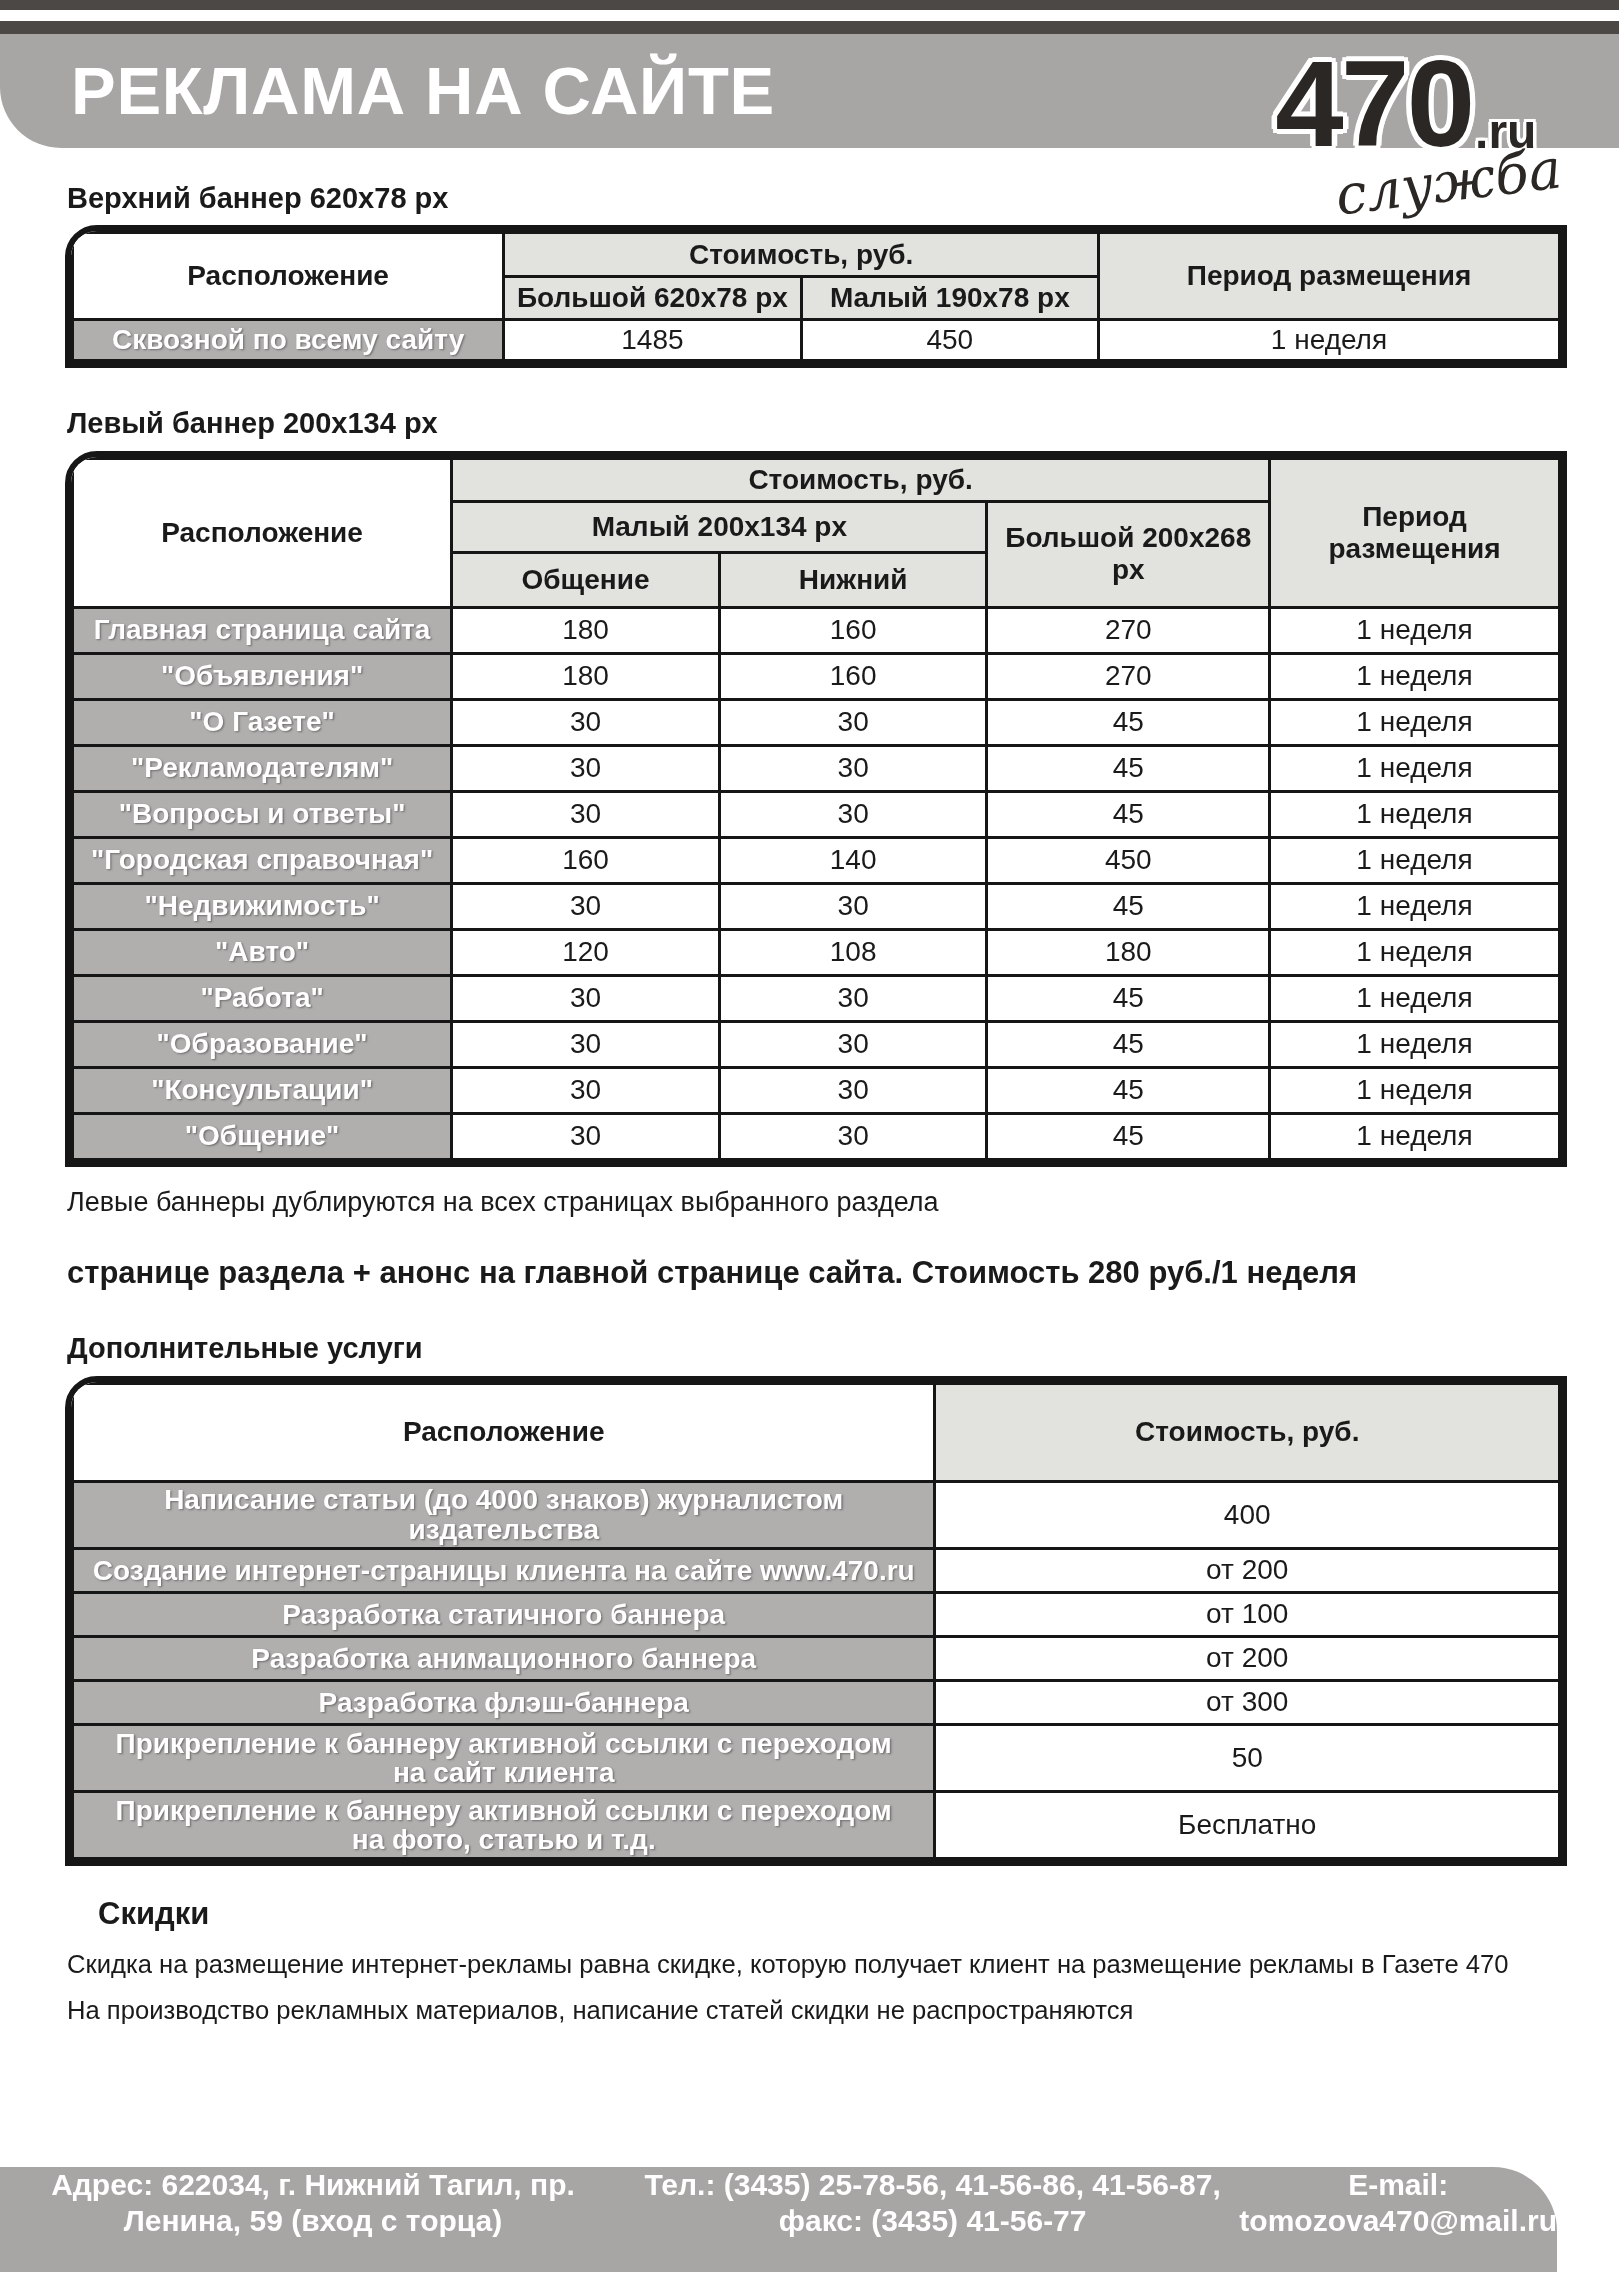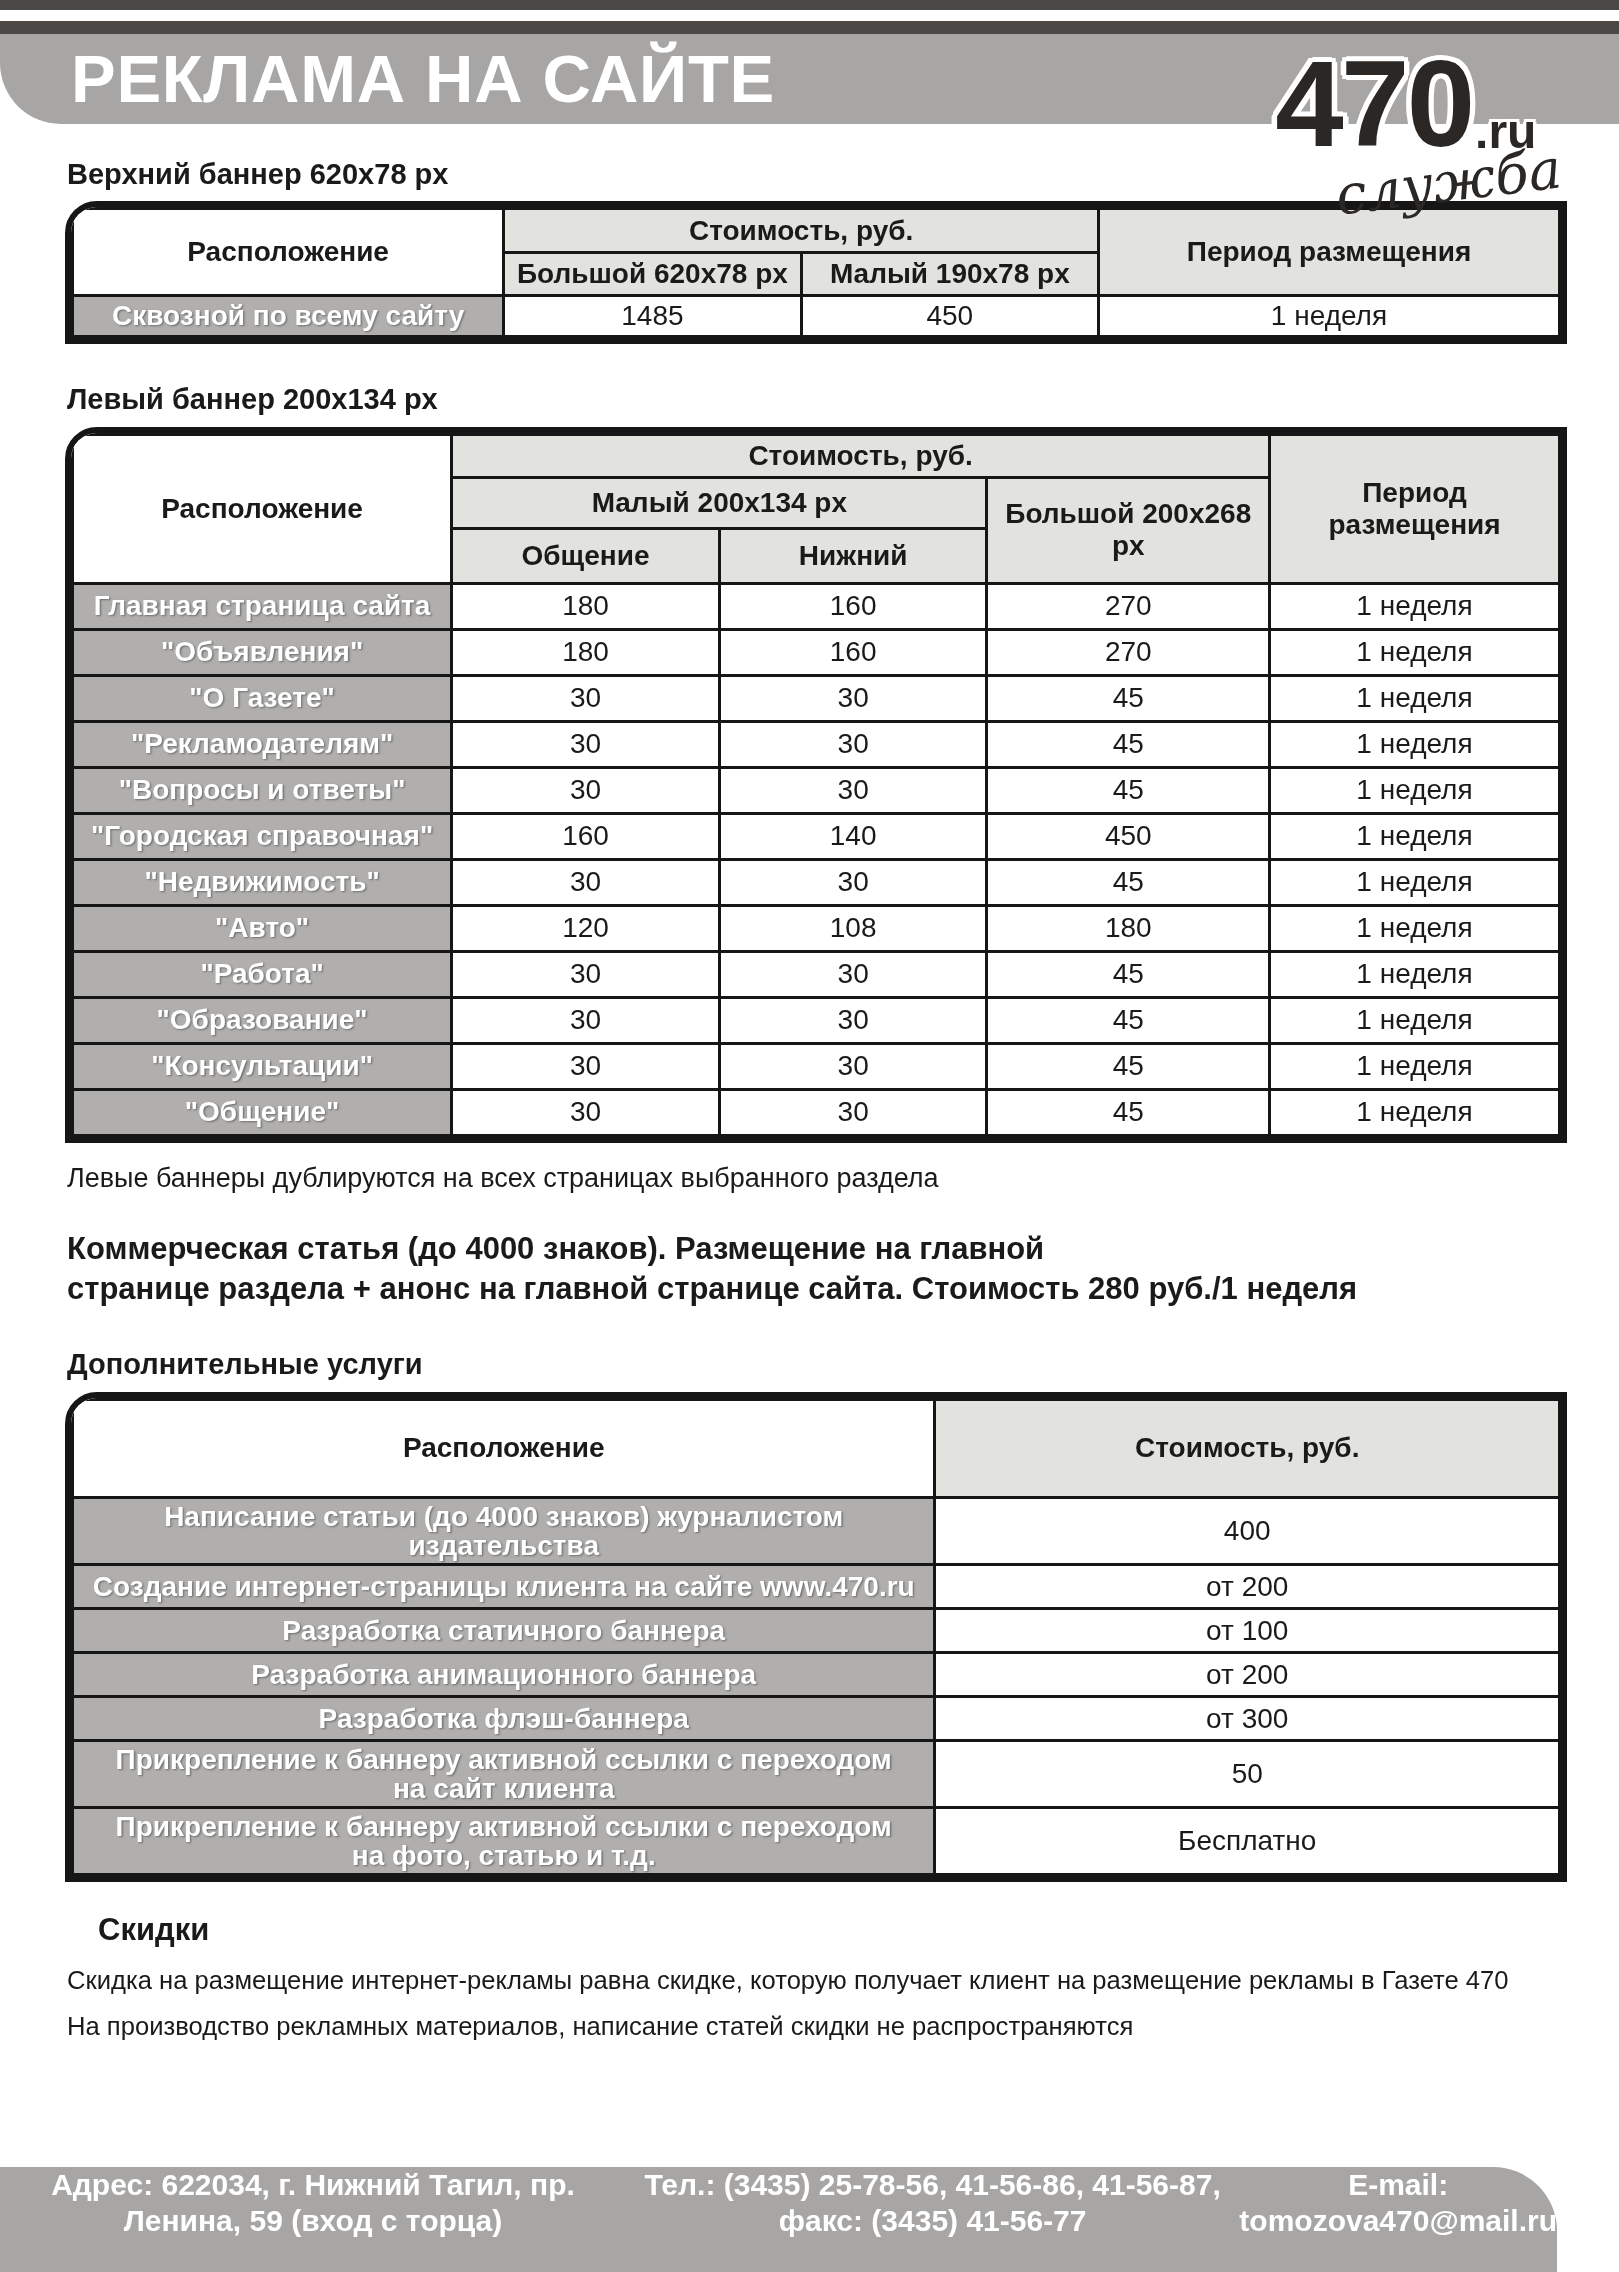--- a/index.html
+++ b/index.html
@@ -5,21 +5,21 @@
   html,body{margin:0;padding:0;}
   body{
     width:1619px;height:2273px;position:relative;background:#ffffff;
     font-family:"Liberation Sans", sans-serif;color:#1a1a1a;overflow:hidden;
   }
   
   .bar1{height:10px;background:#4b4846;}
   .gap1{height:10.8px;background:#ffffff;}
   .bar2{height:12.8px;background:#4b4846;}
   
-  .band{height:90px;background:#a8a6a4;border-radius:0 0 0 61px;position:relative;display:flex;align-items:center;}
+  .band{height:114px;background:#a8a6a4;border-radius:0 0 0 61px;position:relative;display:flex;align-items:center;}
   .page-title{font-size:67px;font-weight:bold;color:#ffffff;padding-left:71px;letter-spacing:0.7px;white-space:nowrap;}
   .logo{position:absolute;top:8px;right:53px;width:323px;text-align:center;line-height:1;}
   .logo-num{font-size:123px;font-weight:bold;color:#2b2724;letter-spacing:-2.7px;
     text-shadow:-5.4px 0 #fff,5.4px 0 #fff,0 -5.4px #fff,0 5.4px #fff,-4px -4px #fff,4px 4px #fff,-4px 4px #fff,4px -4px #fff;}
   .logo-tld{font-size:48px;font-weight:bold;color:#2b2724;position:relative;top:2.7px;left:2.7px;
     text-shadow:-3.4px 0 #fff,3.4px 0 #fff,0 -3.4px #fff,0 3.4px #fff,-2.7px -2.7px #fff,2.7px 2.7px #fff,-2.7px 2.7px #fff,2.7px -2.7px #fff;}
   .logo-script{font-family:"DejaVu Serif", serif;font-style:italic;font-size:55px;color:#2b2724;
     transform:rotate(-7deg);margin-top:-9.4px;margin-left:88px;}
   
   .sec-label{margin:34px 0 10.8px 67px;font-size:29px;font-weight:bold;}
@@ -215,21 +215,20 @@
           <td class="val">45</td>
           <td class="val">1 неделя</td>
         </tr>
       </tbody>
   </table>
 </div>
 
 <div class="note">Левые баннеры дублируются на всех страницах выбранного раздела</div>
 
 <div class="commercial">
-  <div>Коммерческая статья (до 4000 знаков). Размещение на главной</div>
   <div>странице раздела + анонс на главной странице сайта. Стоимость 280 руб./1 неделя</div>
 </div>
 
 <div class="sec-label second">Дополнительные услуги</div>
 
 <div class="tblwrap">
   <table class="t3">
     <colgroup>
         <col style="width:58%">
         <col style="width:42%">

